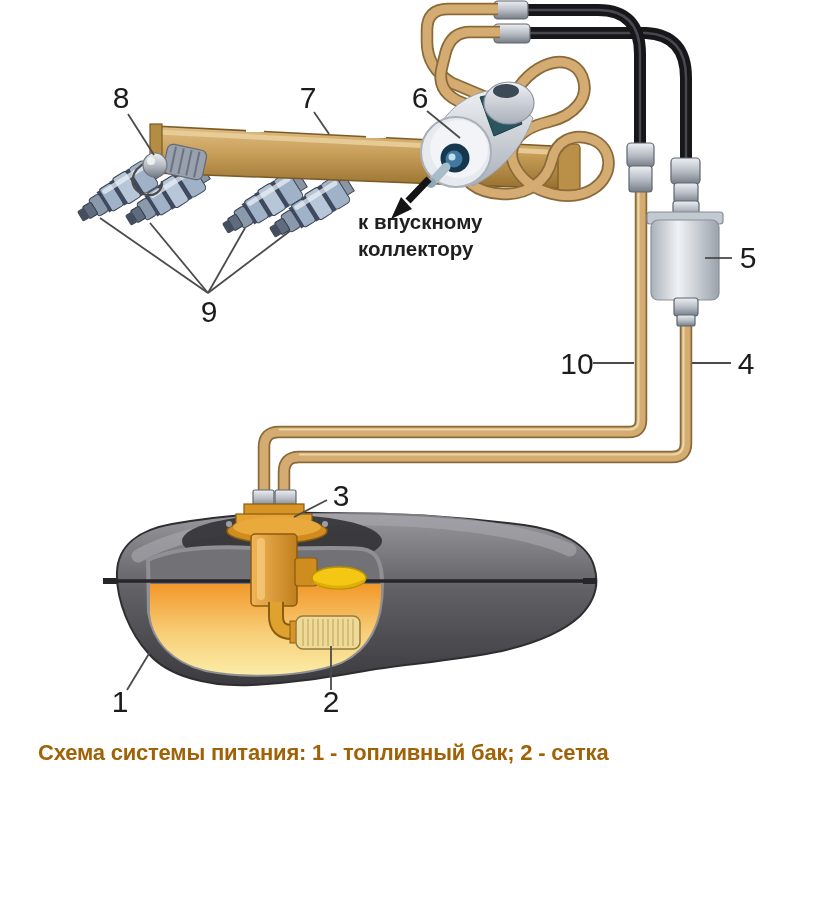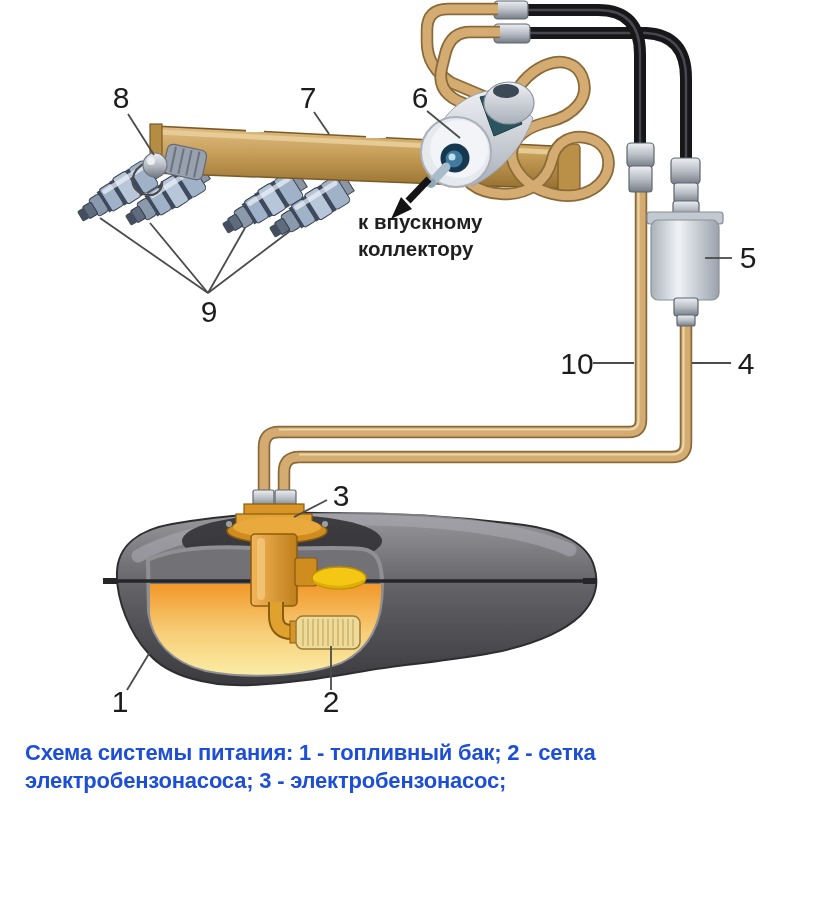--- a/index.html
+++ b/index.html
@@ -8,22 +8,22 @@
   .diagram{position:absolute;left:0;top:0;}
   .num{font:400 30px "Liberation Sans",sans-serif;fill:#1c1c1c;text-anchor:middle;}
   .note-text{font:700 20.5px "Liberation Sans",sans-serif;fill:#1f1f1f;}
   .leader{stroke:#4b4b4b;stroke-width:1.8;fill:none;}
   .pipe-o{stroke:#8a6a3a;stroke-width:12.5;fill:none;}
   .pipe-i{stroke:#d4ab70;stroke-width:9;fill:none;}
   .pipe-h{stroke:#ecd9ad;stroke-width:2.2;fill:none;opacity:.9;}
   .hose-o{stroke:#17171a;stroke-width:12;fill:none;}
   .hose-i{stroke:#55555e;stroke-width:2.4;fill:none;opacity:.8;}
   .fit{fill:url(#gradMetal);stroke:#5f666f;stroke-width:1.2;}
-  .caption{position:absolute;left:25px;top:739px;width:790px;
-           font-size:22px;font-weight:700;line-height:27.5px;color:#1d4ed8;
+  .caption{position:absolute;left:38px;top:739px;width:790px;
+           font-size:22px;font-weight:700;line-height:27.5px;color:#a16207;
            letter-spacing:-0.2px;white-space:nowrap;}
 </style>
 </head>
 <body>
 
 <div class="page">
 
 <svg class="diagram" width="840" height="730" viewBox="0 0 840 730">
   <defs>
     <linearGradient id="gradMetal" x1="0" y1="0" x2="0" y2="1">
@@ -261,16 +261,15 @@
     <text class="num" x="577" y="374">10</text>
     <text class="num" x="341" y="506">3</text>
     <text class="num" x="120" y="712">1</text>
     <text class="num" x="331" y="712">2</text>
     <text class="num" x="209" y="322">9</text>
   </g>
 </svg>
 
 <div class="caption">
   <div>Схема системы питания: 1 - топливный бак; 2 - сетка</div>
-  <div>электробензонасоса; 3 - электробензонасос;</div>
 </div>
 
 </div>
 
 </body></html>

